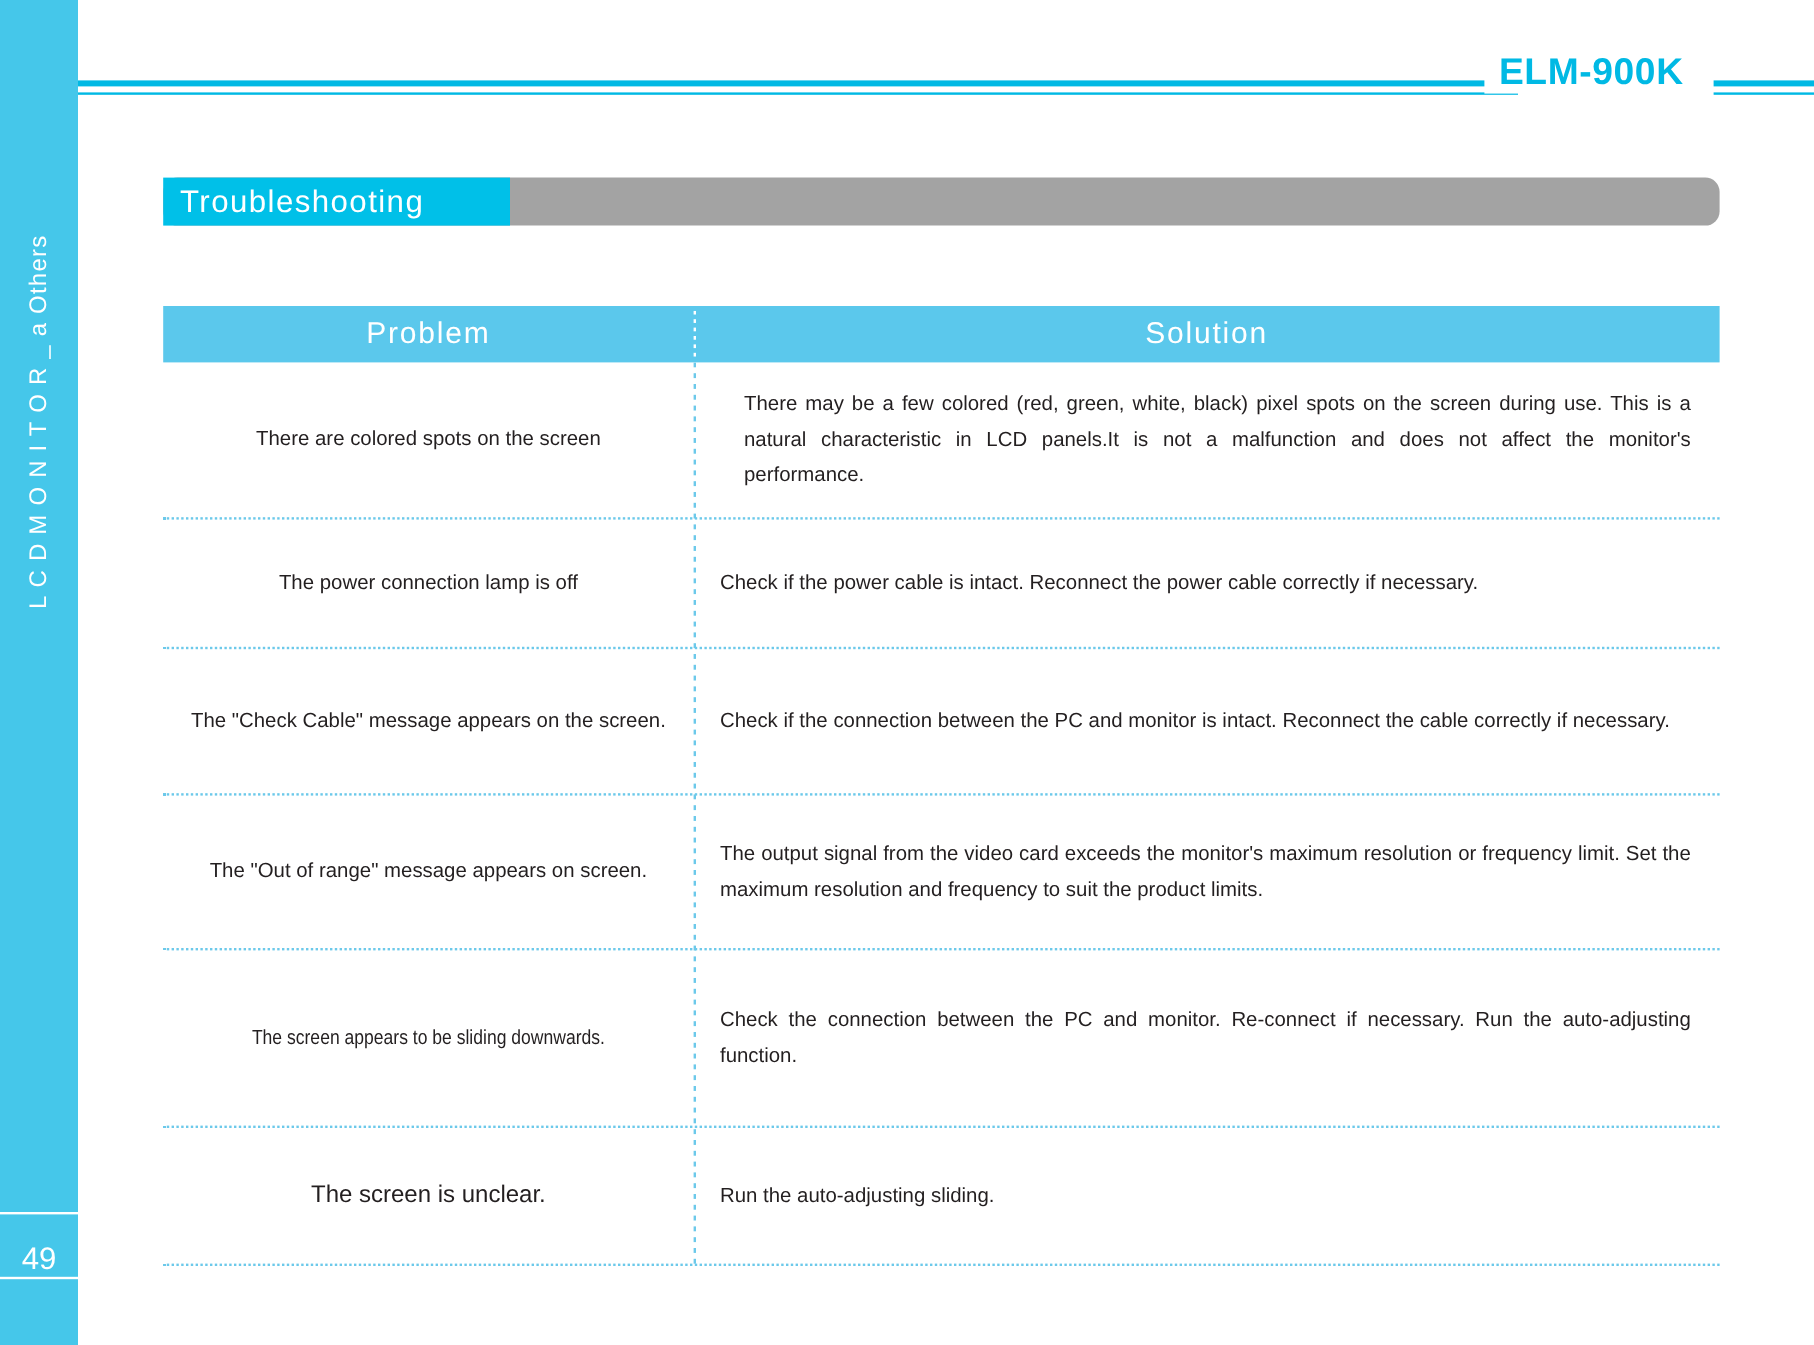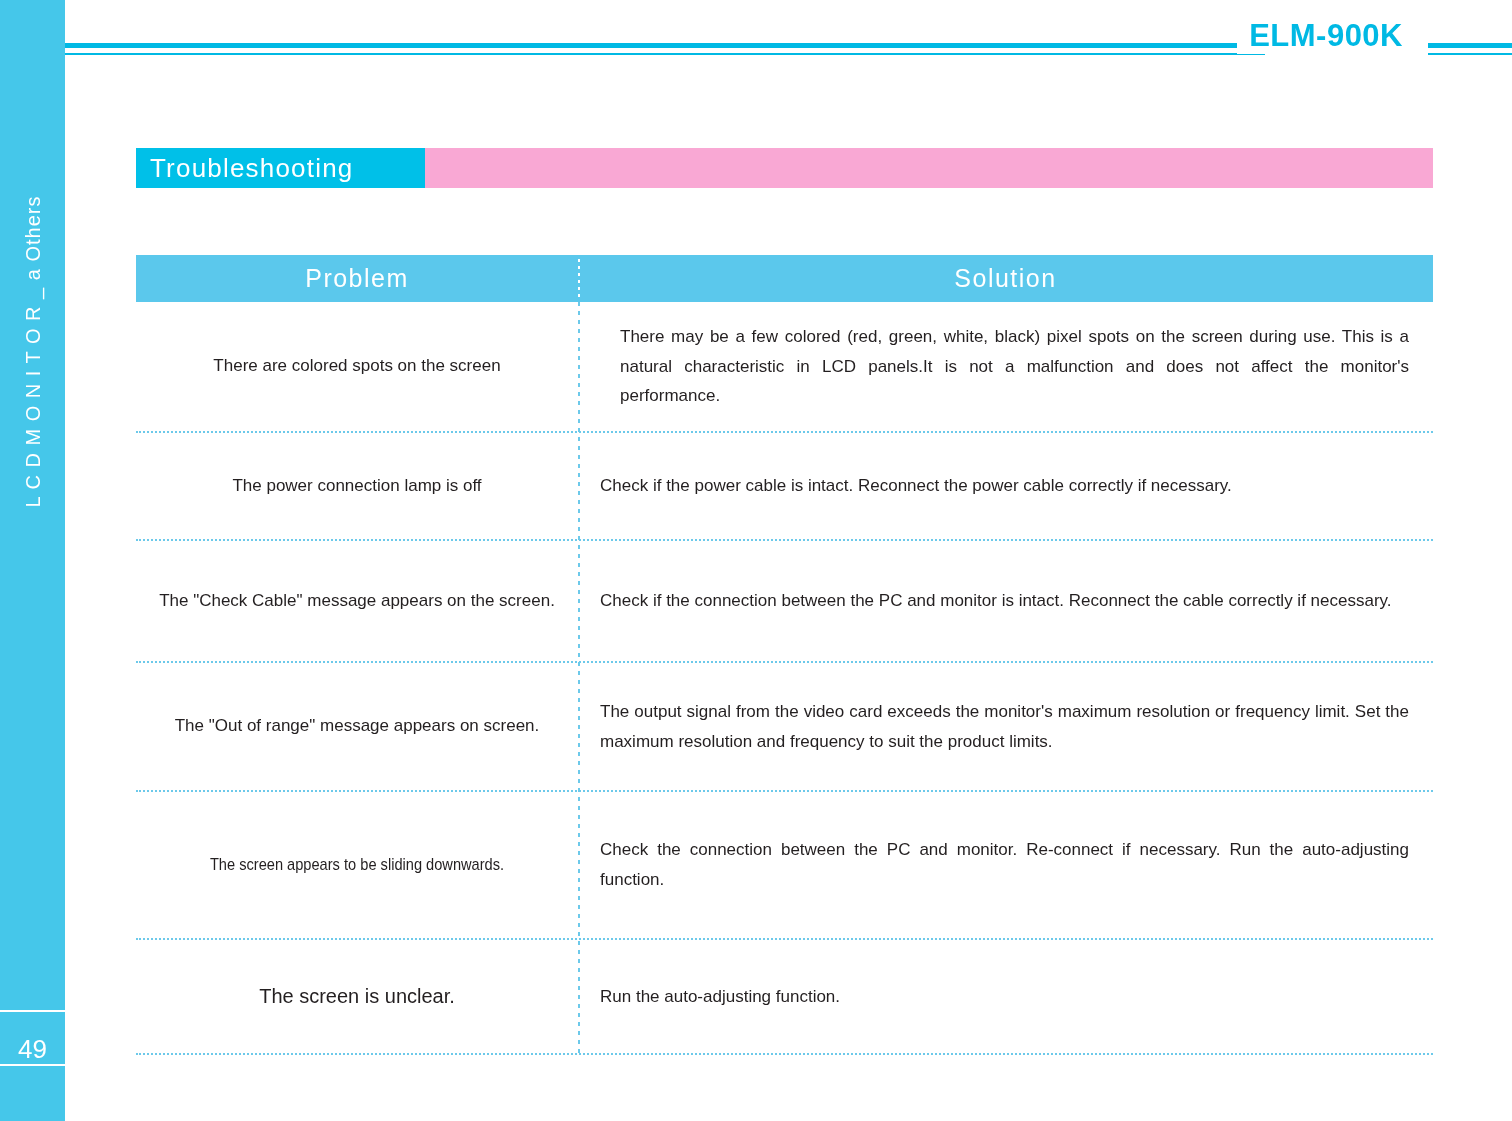--- a/index.html
+++ b/index.html
@@ -54,21 +54,21 @@
     color: #ffffff;
     font-size: 26px;
     font-family: "Liberation Sans", sans-serif;
     margin-top: 11px;
   }
 
   
   .header {
     position: absolute;
     left: 65px;
-    top: 32px;
+    top: 56px;
     width: 1447px;
     height: 40px;
   }
   .header-rule-left {
     position: absolute;
     left: 0;
     top: 11px;
     width: 1200px;
     height: 12px;
     border-top: 5px solid #00b9e4;
@@ -98,21 +98,22 @@
     box-sizing: border-box;
   }
 
   
   .section-bar {
     position: absolute;
     left: 136px;
     top: 148px;
     width: 1297px;
     height: 40px;
-    background: #f9a8d4;
+    background: #a3a3a3;
+    border-radius: 12px;
   }
   .section-tab {
     position: absolute;
     left: 0; top: 0;
     width: 289px;
     height: 40px;
     background: #00c0e8;
   }
   .section-tab-label {
     position: absolute;
@@ -301,19 +302,19 @@
       <div class="cell-solution">
         <span>Check the connection between the PC and monitor. Re-connect if necessary. Run the auto-adjusting function.</span>
       </div>
     </div>
 
     <div class="row r5">
       <div class="cell-problem">
         <span>The screen is unclear.</span>
       </div>
       <div class="cell-solution">
-        <span>Run the auto-adjusting function.</span>
+        <span>Run the auto-adjusting sliding.</span>
       </div>
     </div>
 
     <div class="col-divider"></div>
   </div>
 </div>
 
 </body></html>

